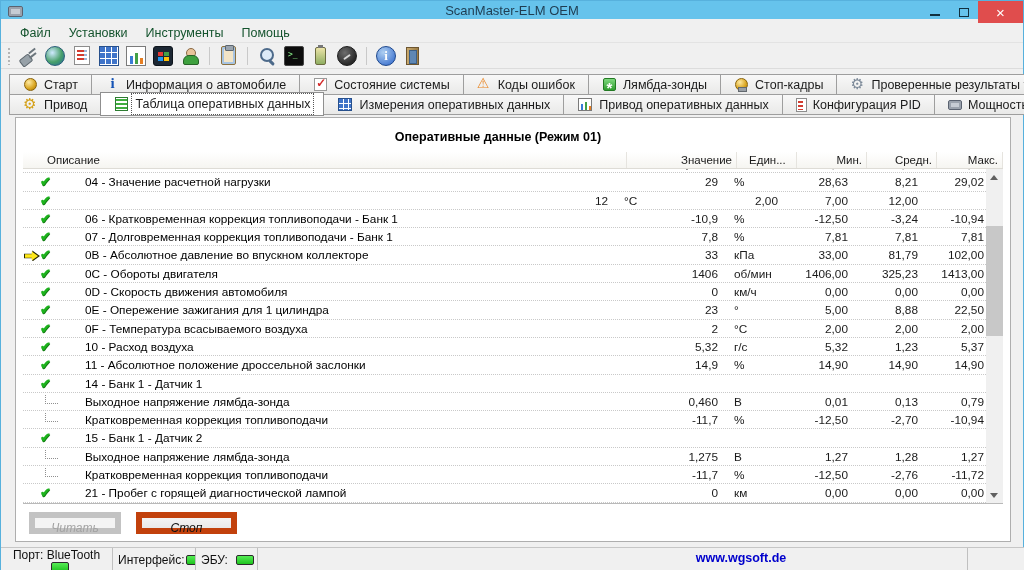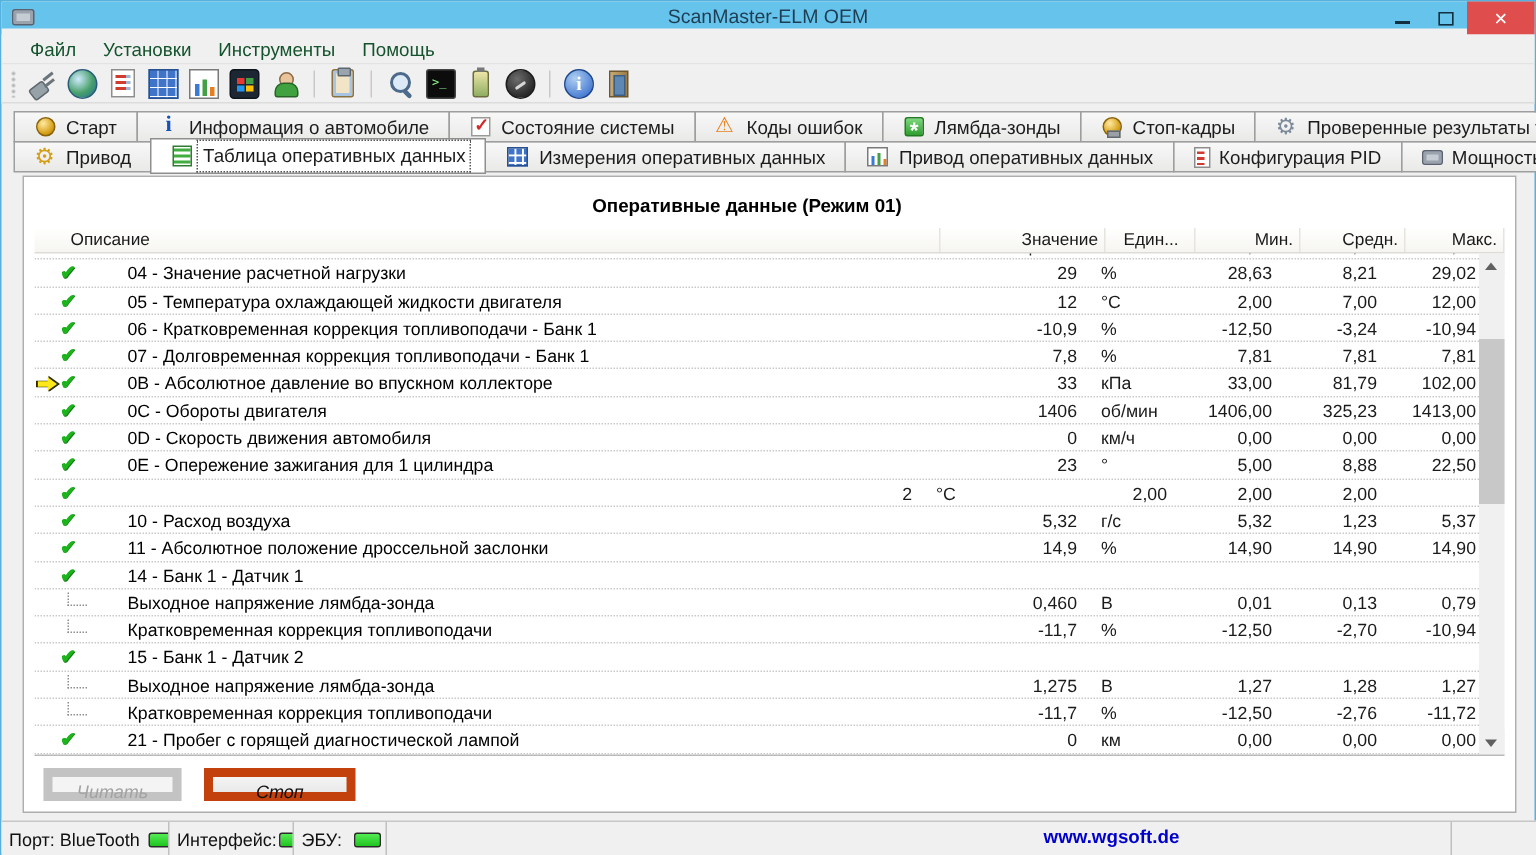--- a/index.html
+++ b/index.html
@@ -117,21 +117,21 @@
 
   
   .btn { position:absolute; top:394px; height:22px; border:6px solid #c2410c; background:linear-gradient(#f4f4f4,#e9e9e9); font-size:12px; text-align:center; line-height:20px; color:#111;font-style:italic; }
   .btn-read { left:13px; width:92px; }
   .btn-read.disabled { color:#a3a3a3; border-color:#c3c3c3; background:#f4f4f4; }
   .btn-stop { left:120px; width:101px; }
 
   
   .statusbar { position:absolute; left:0; top:546px; width:1024px; height:24px; background:#f0f0f0; border-top:1px solid #c6c6c6; display:flex; }
   .sb-panel { position:relative; height:100%; border-right:1px solid #c0c0c0; display:flex; align-items:center; padding:0 5px; font-size:12px; color:#111; overflow:hidden; white-space:nowrap; }
-  .sb-p1 { width:112px; } .sb-p2 { width:83px; } .sb-p3 { width:62px; } .sb-p4 { width:710px; } .sb-p5 { flex:1; border-right:none; }
+  .sb-p1 { width:112px;flex-direction:column; } .sb-p2 { width:83px; } .sb-p3 { width:62px; } .sb-p4 { width:710px; } .sb-p5 { flex:1; border-right:none; }
   .led { display:inline-block; width:18px; height:10px; margin-left:6px; background:linear-gradient(#55ec55,#1fc41f); border:1px solid #2b2b2b; border-radius:2px; flex:0 0 auto; }
   .sb-p2 .led { margin-left:1px; }
   .sb-p3 .led { margin-left:8px; }
   .wgsoft-link { position:absolute; left:403px; top:3px; width:160px; text-align:center; color:#0000cc; font-weight:bold; font-size:12.5px; }
 </style>
 </head>
 <body>
 
 <div class="window">
 
@@ -267,21 +267,20 @@
             <span class="cell c-num">29</span>
             <span class="cell c-unit">%</span>
             <span class="cell c-num">28,63</span>
             <span class="cell c-num">8,21</span>
             <span class="cell c-num">29,02</span>
           </div>
           <div class="trow">
             <span class="cell c-icons">
               <span class="chk">✔</span>
             </span>
-            <span class="cell c-desc">05 - Температура охлаждающей жидкости двигателя</span>
             <span class="cell c-num">12</span>
             <span class="cell c-unit">°C</span>
             <span class="cell c-num">2,00</span>
             <span class="cell c-num">7,00</span>
             <span class="cell c-num">12,00</span>
           </div>
           <div class="trow">
             <span class="cell c-icons">
               <span class="chk">✔</span>
             </span>
@@ -345,20 +344,21 @@
             <span class="cell c-num">23</span>
             <span class="cell c-unit">°</span>
             <span class="cell c-num">5,00</span>
             <span class="cell c-num">8,88</span>
             <span class="cell c-num">22,50</span>
           </div>
           <div class="trow">
             <span class="cell c-icons">
               <span class="chk">✔</span>
             </span>
+            <span class="cell c-desc">0F - Температура всасываемого воздуха</span>
             <span class="cell c-num">2</span>
             <span class="cell c-unit">°C</span>
             <span class="cell c-num">2,00</span>
             <span class="cell c-num">2,00</span>
             <span class="cell c-num">2,00</span>
           </div>
           <div class="trow">
             <span class="cell c-icons">
               <span class="chk">✔</span>
             </span>

